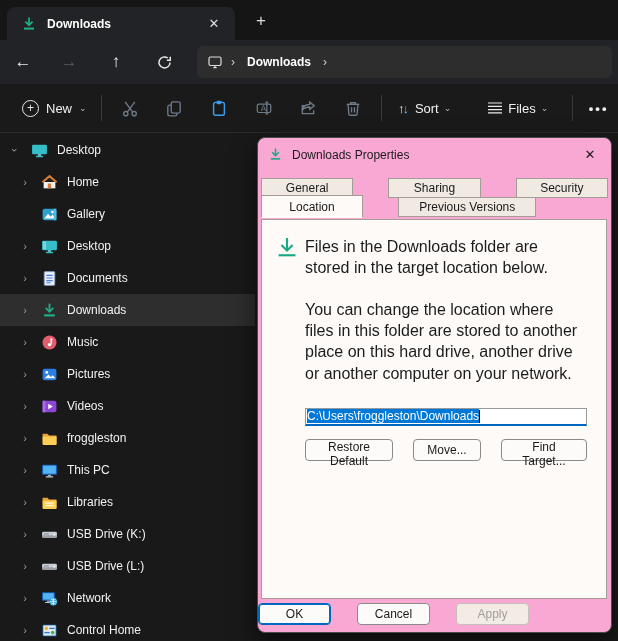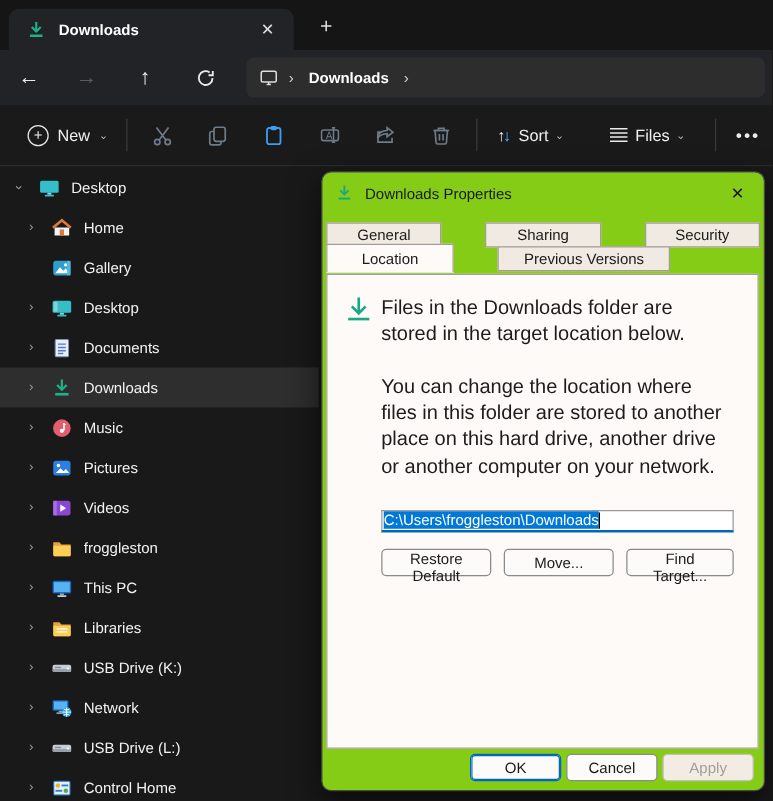--- a/index.html
+++ b/index.html
@@ -45,21 +45,21 @@
   .srow.d1 { padding-left:18px; }
   .srow.selected { background:#2e2e2e; }
   .chev { width:14px; text-align:center; color:#9a9a9a; font-size:11px; flex:none; }
   .chev::before { content:"›"; display:inline-block; }
   .chev.down::before { transform:rotate(90deg); }
   .chev.hidden::before { visibility:hidden; }
   .sic { width:17px; height:17px; flex:none; }
   .slbl { font-size:12px; color:#f2f2f2; white-space:nowrap; }
 
   
-  .dialog { position:absolute; left:257px; top:137px; width:355px; height:496px; background:#84cc16;
+  .dialog { position:absolute; left:257px; top:137px; width:355px; height:496px; background:#f9a8d4;
             border-radius:8px; box-shadow:0 10px 26px rgba(0,0,0,.6); color:#1a1a1a;
             border:1px solid #4a4a4a; overflow:hidden; }
   .dlg-titlebar { height:33px; display:flex; align-items:center; padding:0 8px 0 10px; gap:9px; }
   .dlg-title { font-size:12px; color:#1a1a1a; flex:1; }
   .dlg-close { width:26px; height:24px; text-align:center; line-height:24px; font-size:13px; color:#1a1a1a; border-radius:4px; }
 
   .dlg-body { padding:7px 4px 0 3px; }
   .tabs-row { display:flex;gap:36px; }
   .ptab { height:20px; font-size:12px; display:flex; align-items:center; justify-content:center;
           background:#f1eae2; border:1px solid #a49d95; margin-right:-1px; color:#1a1a1a; }
@@ -73,23 +73,23 @@
   .page-icon { position:absolute; left:12px; top:16px; }
   .ptext { font-size:16px; line-height:1.32; color:#1c1c1c; max-width:298px; }
   .ptext.second { margin-top:21px; }
   .path-input { margin-top:24px; width:282px; height:18px; background:#fff; border:1px solid #999;
                 border-bottom:2px solid #0067c0; display:flex; align-items:center; padding-left:1px; }
   .path-sel { background:#0078d7; color:#fff; font-size:12px; white-space:nowrap; }
   .caret { display:inline-block; width:1px; height:13px; background:#000; margin-left:0; }
   .loc-btns { margin-top:13px; width:282px; display:flex; justify-content:space-between; }
   .wbtn { height:22px; font-size:12px; background:#fdfbf9; border:1px solid #8a8a8a; border-radius:4px;
           font-family:"Liberation Sans",sans-serif; color:#1a1a1a; padding:0 10px; }
-  .wbtn.w1 { width:88px; } .wbtn.w2 { width:88px; } .wbtn.w3 { width:86px; }
-
-  .dlg-footer { height:36px; display:flex; justify-content:flex-end; align-items:center; gap:4px; padding:0 8px 6px 12px; }
+  .wbtn.w1 { width:88px; } .wbtn.w2 { width:68px; } .wbtn.w3 { width:86px; }
+
+  .dlg-footer { height:36px; display:flex; justify-content:flex-start; align-items:center; gap:26px; padding:0 8px 6px 0; }
   .fbtn { width:73px; height:22px; font-size:12px; border-radius:4px; background:#fdfbf9; border:1px solid #8a8a8a;
           font-family:"Liberation Sans",sans-serif; color:#1a1a1a; }
   .fbtn.ok { border:1px solid #0067c0; box-shadow:inset 0 0 0 1px #0067c0; }
   .fbtn.disabled { color:#a39d97; background:#f3ece5; border-color:#c6bfb7; }
 </style>
 </head>
 <body>
 
 <div class="tabstrip">
   <div class="tab">
@@ -365,42 +365,42 @@
           <rect x="2.8" y="7" width="4.5" height="1" fill="#858b94"></rect>
         </svg>
       </span>
     <span class="slbl">USB Drive (K:)</span>
   </div>
 
   <div class="srow d1">
     <span class="chev"></span>
     <span class="sic">
         <svg viewBox="0 0 16 16">
+          <rect x="1" y="5.5" width="14" height="5.5" rx="1.4" fill="#c9cdd4"></rect>
+          <rect x="1" y="8.7" width="14" height="2.3" rx="1" fill="#9aa0a8"></rect>
+          <circle cx="12.6" cy="8.2" r=".9" fill="#f3f6fa"></circle>
+          <rect x="2.8" y="7" width="4.5" height="1" fill="#858b94"></rect>
+        </svg>
+      </span>
+    <span class="slbl">USB Drive (L:)</span>
+  </div>
+
+  <div class="srow d1">
+    <span class="chev"></span>
+    <span class="sic">
+        <svg viewBox="0 0 16 16">
           <rect x="1" y="2" width="12" height="8" rx="1" fill="#1766c0"></rect>
           <rect x="2" y="3" width="10" height="6" fill="#55b3f3"></rect>
           <rect x="5.6" y="10" width="2.8" height="1.2" fill="#9aa7b5"></rect>
           <rect x="3.8" y="11.2" width="6.4" height="1" rx=".5" fill="#c3cdd8"></rect>
           <circle cx="11.6" cy="11" r="3.6" fill="#2fa3de"></circle>
           <path d="M8.3 11h6.6M11.6 7.6v6.8M9.4 8.6c1.4 1 3 1 4.4 0M9.4 13.4c1.4-1 3-1 4.4 0" stroke="#fff" stroke-width=".7" fill="none"></path>
         </svg>
       </span>
     <span class="slbl">Network</span>
-  </div>
-
-  <div class="srow d1">
-    <span class="chev"></span>
-    <span class="sic">
-        <svg viewBox="0 0 16 16">
-          <rect x="1" y="5.5" width="14" height="5.5" rx="1.4" fill="#c9cdd4"></rect>
-          <rect x="1" y="8.7" width="14" height="2.3" rx="1" fill="#9aa0a8"></rect>
-          <circle cx="12.6" cy="8.2" r=".9" fill="#f3f6fa"></circle>
-          <rect x="2.8" y="7" width="4.5" height="1" fill="#858b94"></rect>
-        </svg>
-      </span>
-    <span class="slbl">USB Drive (L:)</span>
   </div>
 
   <div class="srow d1">
     <span class="chev"></span>
     <span class="sic">
         <svg viewBox="0 0 16 16">
           <rect x="1.5" y="2.5" width="13" height="11" rx="1.2" fill="#2b7fd0"></rect>
           <rect x="2.3" y="3.3" width="11.4" height="9.4" fill="#e8eef6"></rect>
           <circle cx="5" cy="6" r="1.7" fill="#f0b429"></circle>
           <rect x="7.8" y="5.3" width="5" height="1.4" fill="#2b7fd0"></rect>

